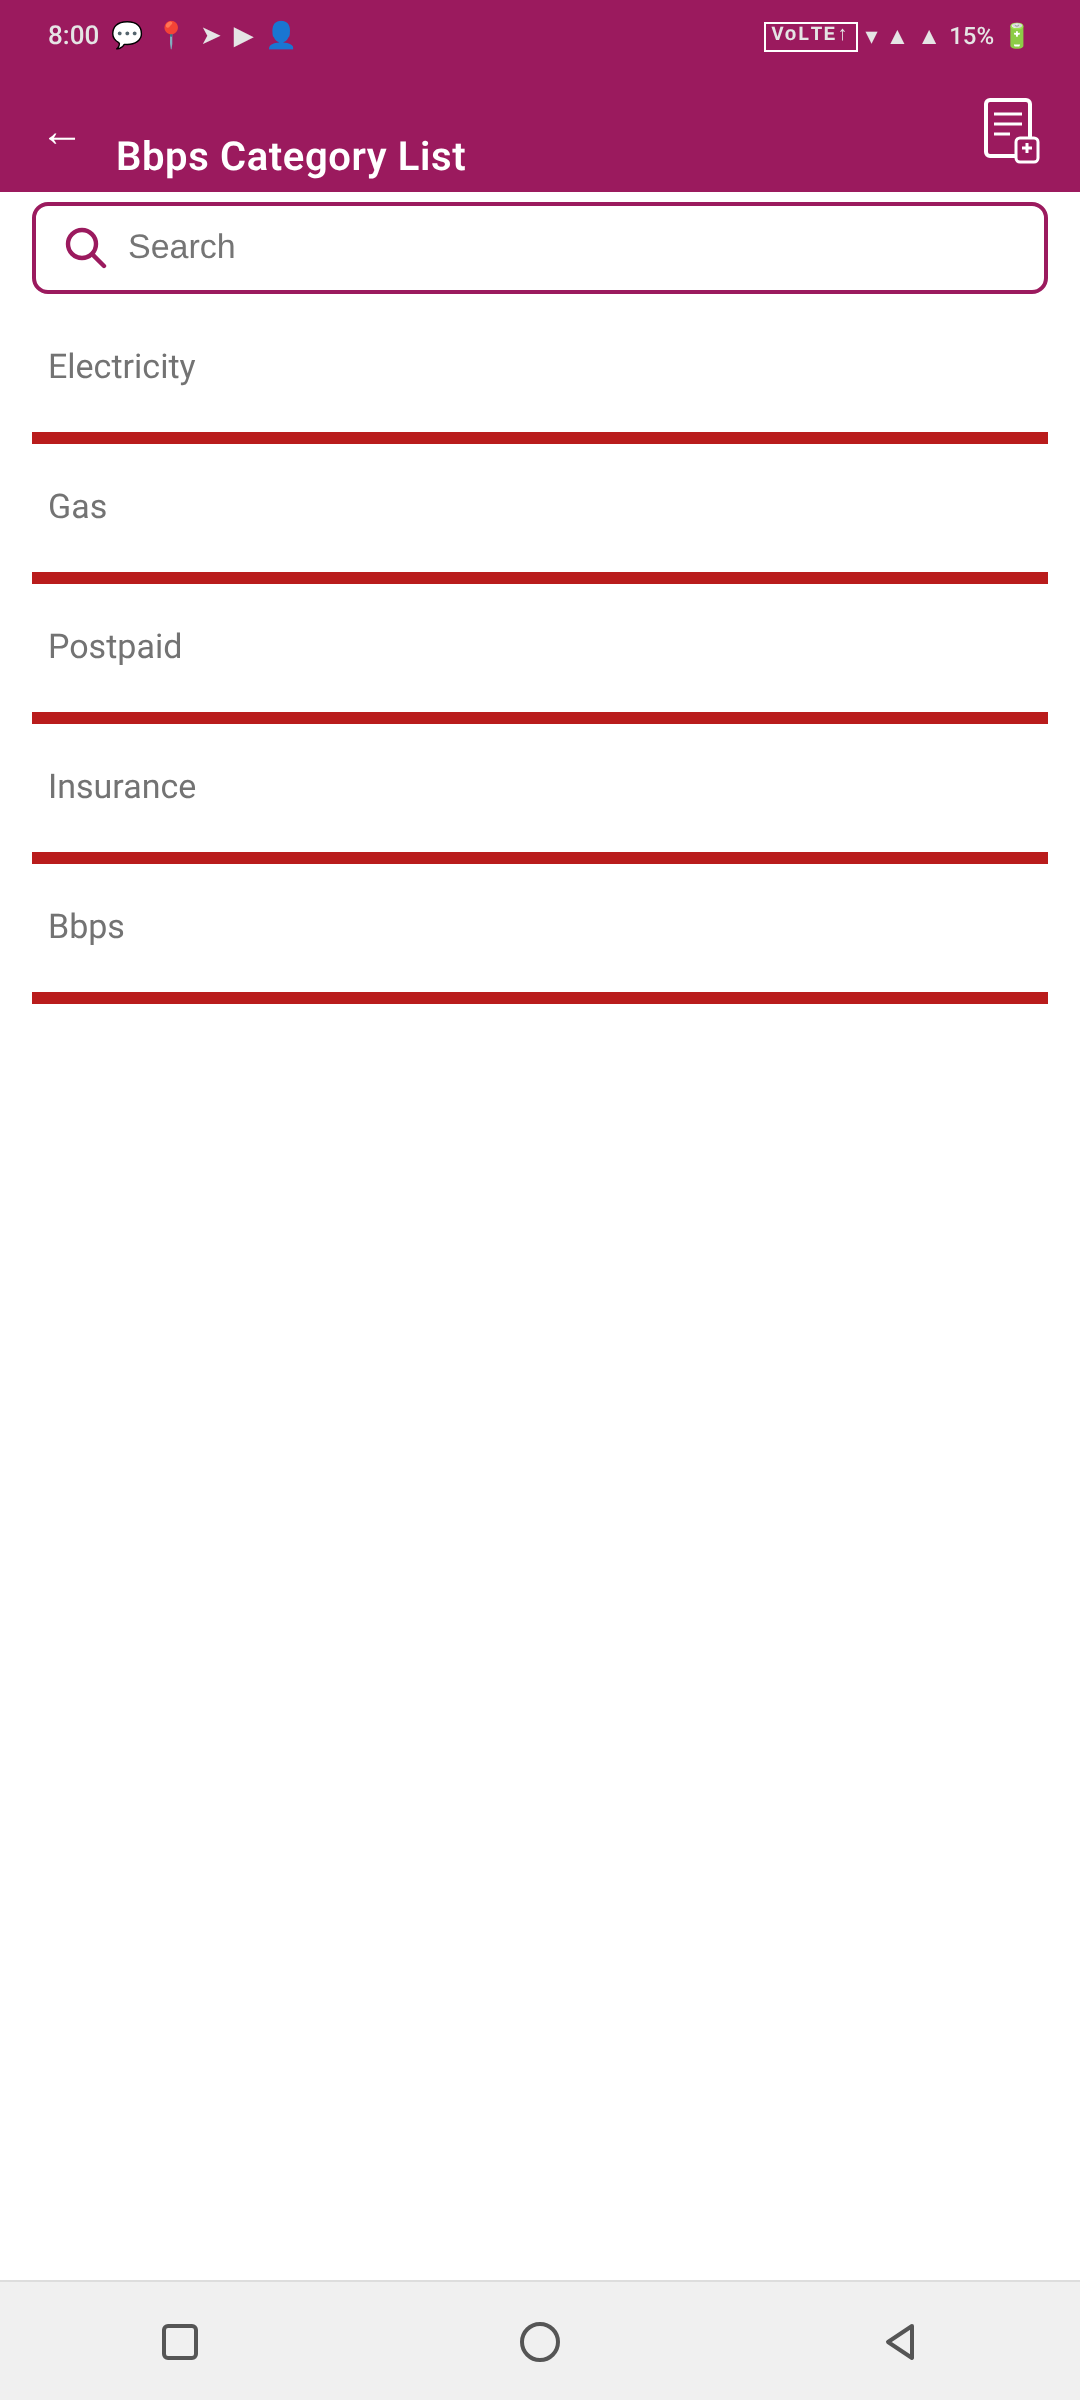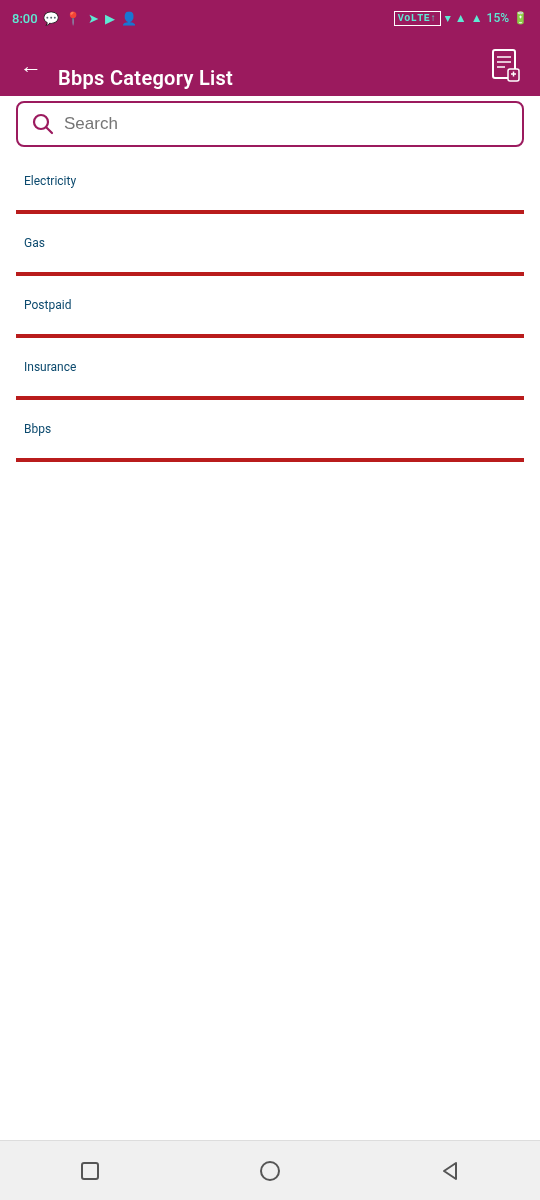--- a/index.html
+++ b/index.html
@@ -10,26 +10,26 @@
       min-height: 1200px;
       font-family: 'Roboto', Arial, sans-serif;
       background: #fff;
       display: flex;
       flex-direction: column;
     }
 
     
     .status-bar {
       background: #9b1a5e;
-      color: #5eead4;
+      color: #e5e5e5;
       height: 36px;
       display: flex;
       align-items: center;
       justify-content: space-between;
-      padding: 0 12px;
+      padding: 0 24px;
       font-size: 13px;
       font-weight: 500;
     }
     .status-bar-left {
       display: flex;
       align-items: center;
       gap: 6px;
     }
     .status-bar-right {
       display: flex;
@@ -110,23 +110,23 @@
     }
 
     
     .category-list {
       flex: 1;
       background: #fff;
       padding: 0 16px;
     }
     .category-item {
       padding: 22px 8px;
-      border-bottom: 4px solid #b91c1c;
-      font-size: 12px;
-      color: #0c4a6e;
+      border-bottom: 6px solid #b91c1c;
+      font-size: 17px;
+      color: #737373;
       cursor: pointer;
     }
     .category-item:first-child {
       border-top: none;
     }
 
     
     .bottom-nav {
       height: 60px;
       background: #f0f0f0;

